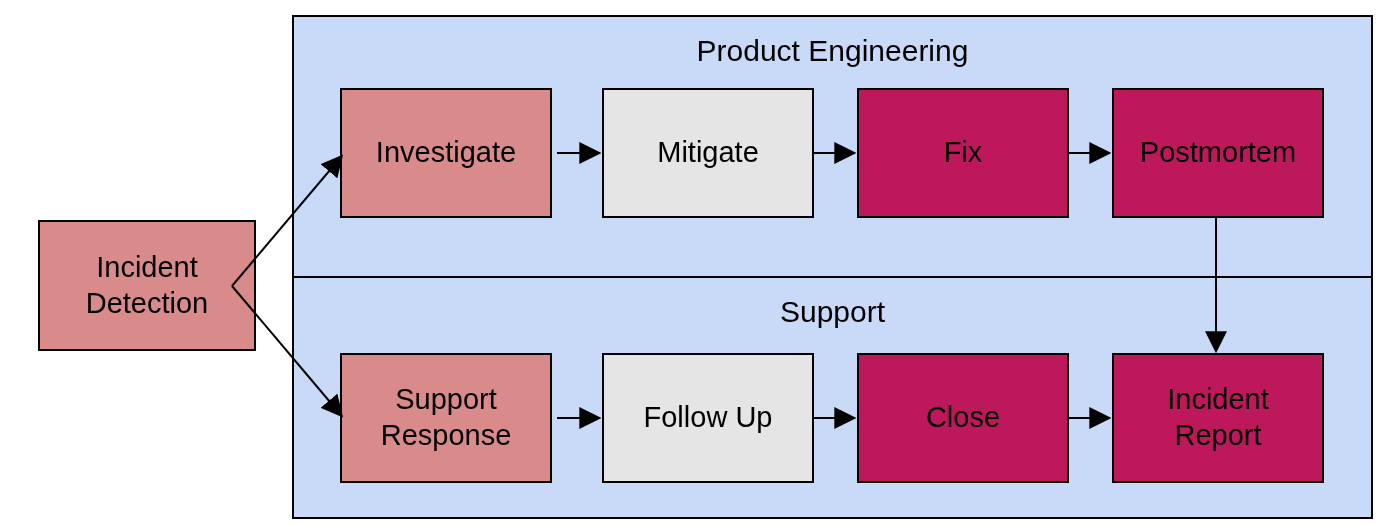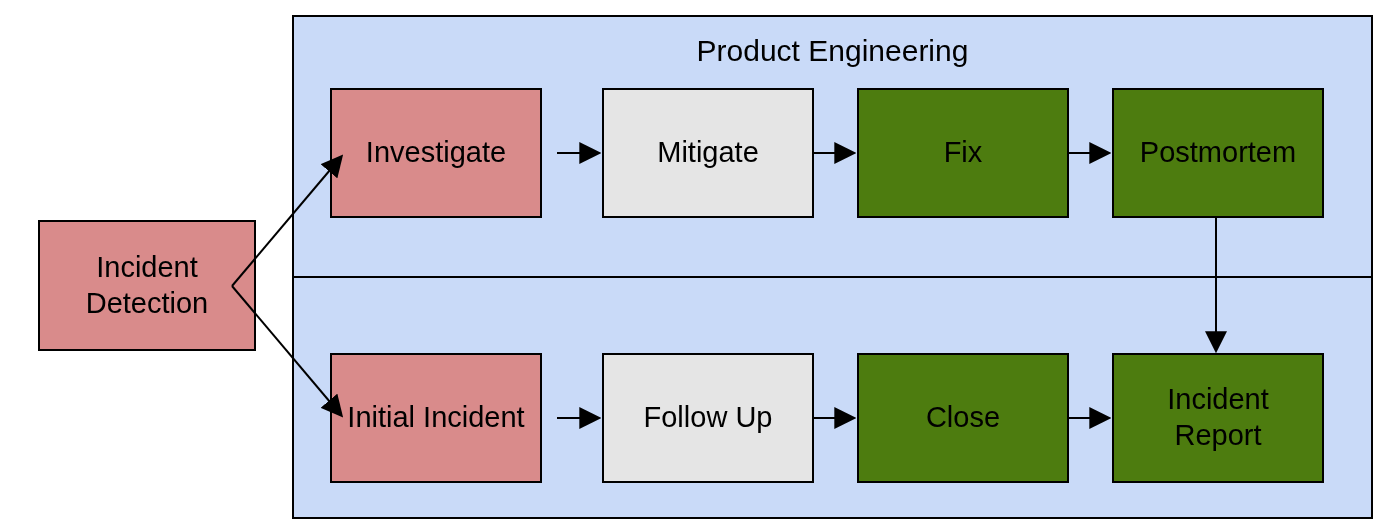--- a/index.html
+++ b/index.html
@@ -46,25 +46,25 @@
     align-items: center;
     justify-content: center;
     text-align: center;
     font-size: 29px;
     line-height: 1.24;
     color: #000000;
     padding: 0 10px;
   }
   .fill-red { background: #d98b8b; }
   .fill-yellow { background: #e5e5e5; }
-  .fill-green { background: #4d7c0f; text-align: center; }
+  .fill-green { background: #be185d; text-align: center; }
   
   .lane .node { top: 71px; }
   .lane-bottom .node { top: 75px; }
-  .s0 { left: 36px; }
+  .s0 { left: 46px; }
   .s1 { left: 308px; }
   .s2 { left: 563px; }
   .s3 { left: 818px; }
   
   .node-start {
     left: 14px;
     top: 220px;
     width: 218px;
     height: 131px;
     margin-left: 24px;
@@ -98,22 +98,23 @@
     </div>
     <div class="node s2 fill-green">
       <span>Fix</span>
     </div>
     <div class="node s3 fill-green">
       <span>Postmortem</span>
     </div>
   </div>
 
   <div class="lane lane-bottom">
+    <div class="lane-title">Support</div>
     <div class="node s0 fill-red">
-      <span>Initial Incident</span>
+      <span>Support Response</span>
     </div>
     <div class="node s1 fill-yellow">
       <span>Follow Up</span>
     </div>
     <div class="node s2 fill-green">
       <span>Close</span>
     </div>
     <div class="node s3 fill-green">
       <span>Incident Report</span>
     </div>

